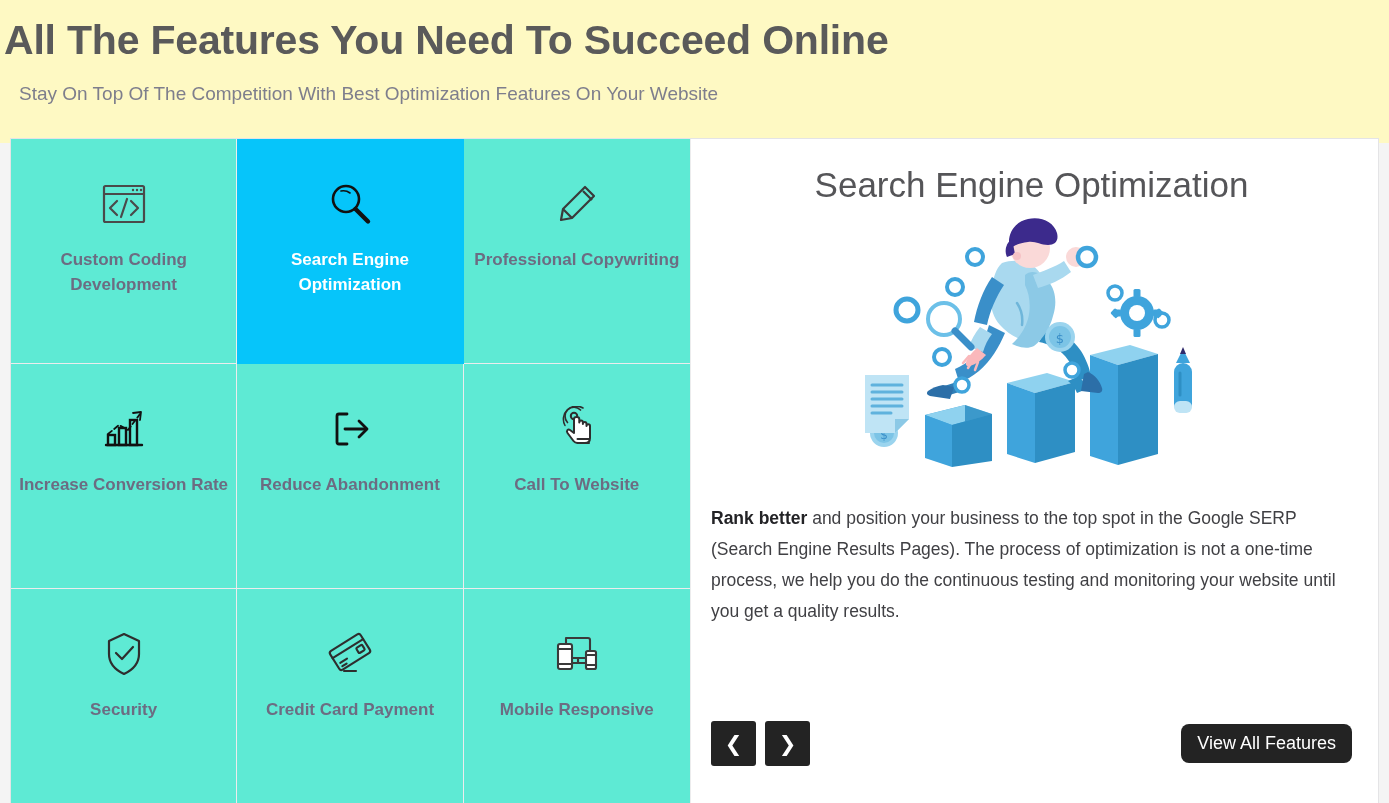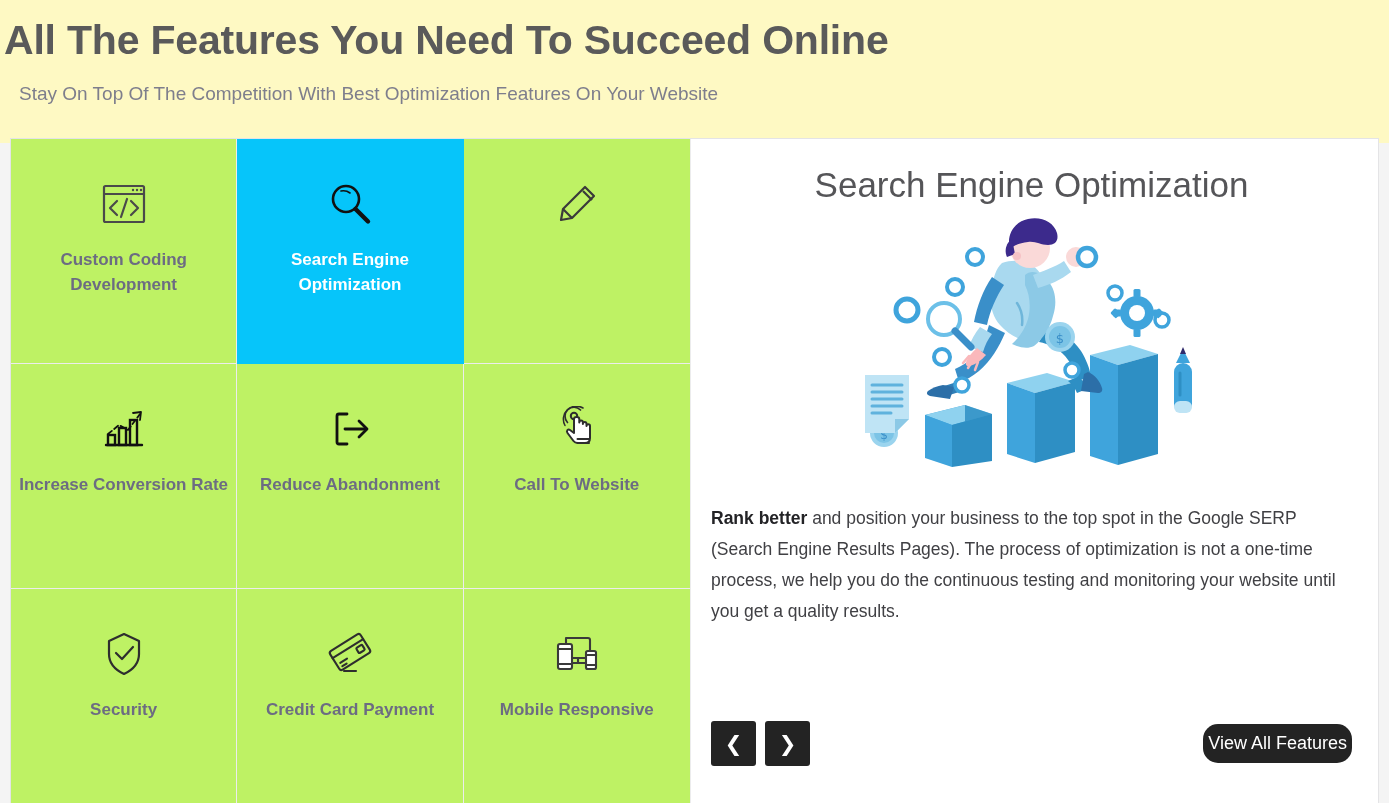--- a/index.html
+++ b/index.html
@@ -51,21 +51,21 @@
     border-right: 1px solid #ececed;
   }
   .tile {
     position: relative;
     display: flex;
     flex-direction: column;
     align-items: center;
     padding-top: 38px;
     border-right: 1px solid #ececed;
     border-bottom: 1px solid #ececed;
-    background: #bef264;
+    background: #5eead4;
     cursor: pointer;
   }
   .tile:nth-child(3n) { border-right: none; }
   .tile .ico {
     width: 54px; height: 54px;
     display: flex; align-items: center; justify-content: center;
     margin-bottom: 16px;
   }
   .tile .ico svg { display: block; }
   .tile .lbl {
@@ -121,23 +121,23 @@
     line-height: 45px;
     display: flex; align-items: center; justify-content: center;
     cursor: pointer;
     padding: 0;
     font-family: "Liberation Sans", sans-serif;
   }
   .cta {
     background: #232323;
     color: #ffffff;
     border: none;
-    border-radius: 15px;
+    border-radius: 8px;
     height: 39px;
-    padding: 0 5px;
+    padding: 0 16px;
     font-size: 18px;
     font-weight: normal;
     cursor: pointer;
     font-family: "Liberation Sans", sans-serif;
   }
 </style>
 </head>
 <body>
 
 <div class="page">
@@ -179,20 +179,21 @@
       </div>
 
       <div class="tile">
         <span class="ico">
           <svg width="44" height="44" viewBox="0 0 44 44" fill="none" stroke="#3a3a3a" stroke-width="2.2" stroke-linejoin="round">
             <path d="M30 5l9 9-22 22-11 2 2-11z"></path>
             <line x1="28" y1="9" x2="37" y2="18"></line>
             <path d="M8 27l9 9"></path>
           </svg>
         </span>
+        <span class="lbl">Professional Copywriting</span>
       </div>
 
       <div class="tile">
         <span class="ico">
           <svg width="46" height="44" viewBox="0 0 46 44" fill="none" stroke="#111" stroke-width="2.4">
             <line x1="5" y1="38" x2="41" y2="38" stroke-linecap="round"></line>
             <rect x="7" y="28" width="7" height="10"></rect>
             <rect x="18" y="21" width="7" height="17"></rect>
             <rect x="29" y="13" width="7" height="25"></rect>
             <polyline points="7,27 18,18 27,23 39,7" stroke-width="1.8" stroke-linecap="round" stroke-linejoin="round" stroke-dasharray="5 3"></polyline>

